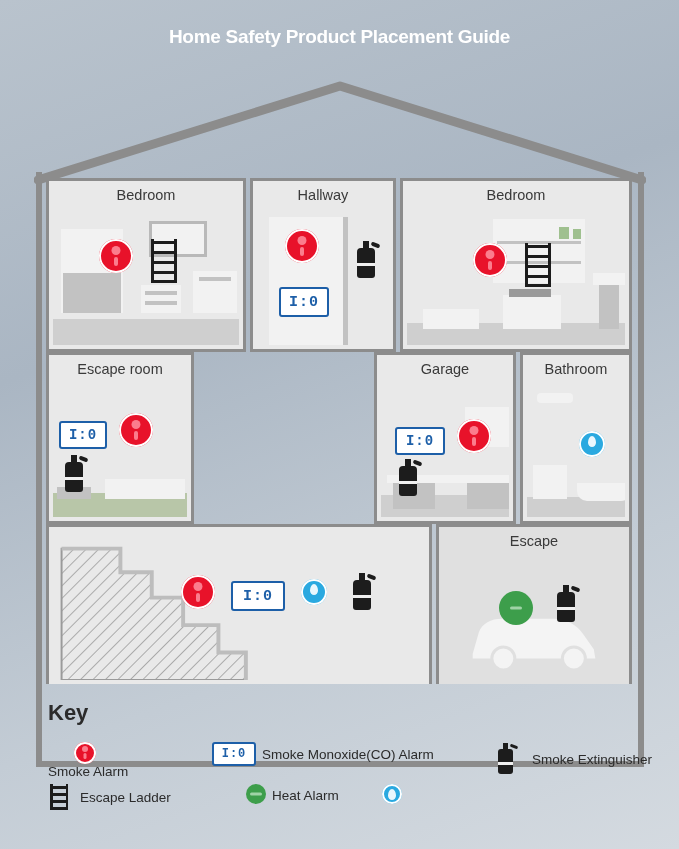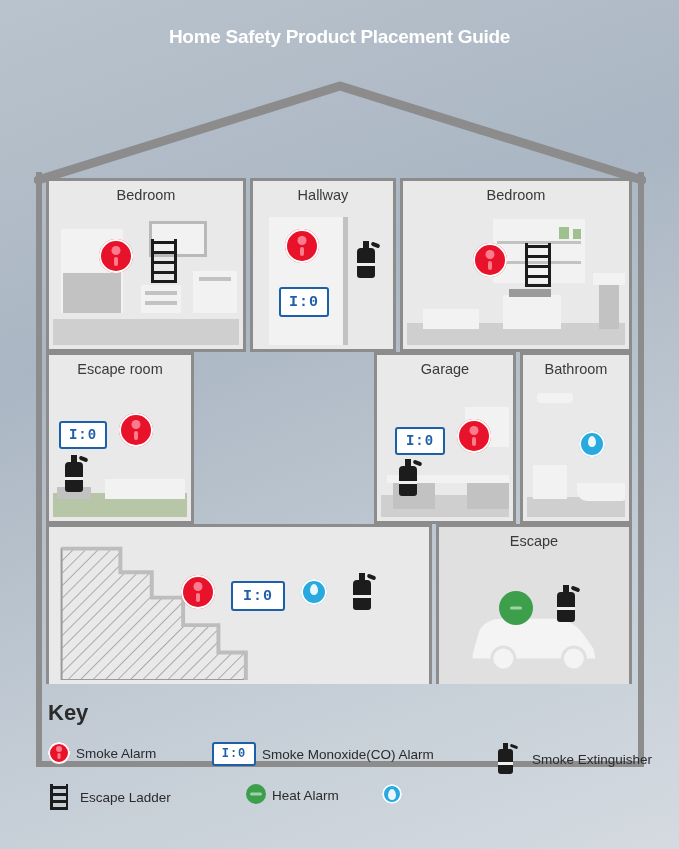--- a/index.html
+++ b/index.html
@@ -262,21 +262,21 @@
       </div>
     </div>
   </div>
 
 </div>
 
 <div class="key">
   <h2>Key</h2>
 
   <div class="keyrow" style="top:42px;">
-    <div class="keyitem" style="left:0px;">
+    <div class="keyitem" style="left:0px;flex-direction:column;">
       <span style="position:relative;display:inline-block;width:28px;height:22px;">
         <span class="smoke sm" style="left:0;top:0;"></span>
       </span>
       <span class="txt">Smoke Alarm</span>
     </div>
     <div class="keyitem" style="left:164px;">
       <span class="co" style="position:relative;left:0;top:0;width:40px;height:20px;font-size:12px;margin-right:6px;flex:none;">I:0</span>
       <span class="txt">Smoke Monoxide(CO) Alarm</span>
     </div>
     <div class="keyitem" style="left:448px;">

